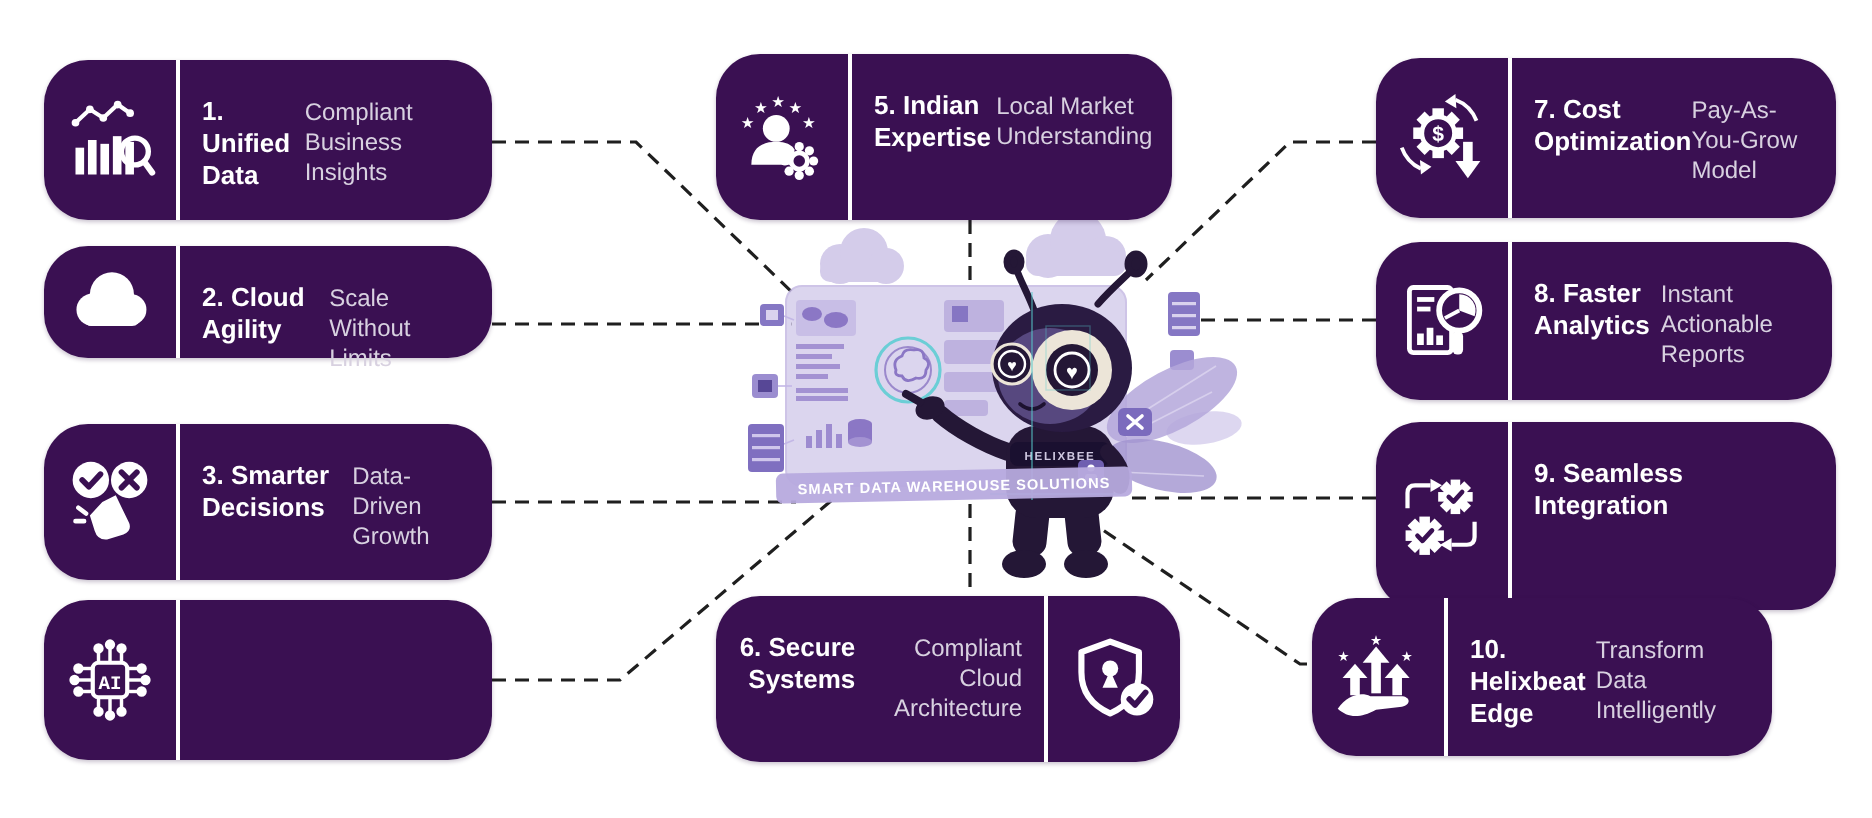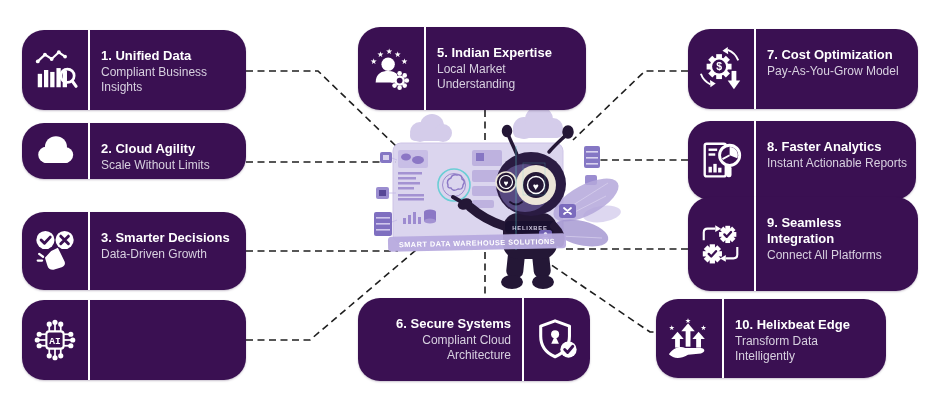--- a/index.html
+++ b/index.html
@@ -3,21 +3,21 @@
 <meta charset="utf-8">
 <style>
   html,body{margin:0;padding:0;background:#fff;}
   .stage{position:relative;width:936px;height:409px;background:#ffffff;overflow:hidden;
          font-family:"Liberation Sans",sans-serif;}
   .bg-art{position:absolute;left:0;top:0;z-index:0;}
   .card{position:absolute;display:flex;align-items:stretch;background:#3a1052;border-radius:22px;
         z-index:2;box-shadow:0 1px 2px rgba(40,10,60,.25);}
   .icon-area{width:66px;flex:0 0 66px;display:flex;align-items:center;justify-content:center;}
   .divider{width:2px;background:#ffffff;margin:0;}
-  .text-area{flex:1;display:flex;flex-direction:column;justify-content:flex-start;padding:6px 8px 6px 11px;margin-top:12px;}
+  .text-area{flex:1;display:flex;flex-direction:row;justify-content:flex-end;padding:6px 8px 6px 11px;margin-top:12px;}
   .card.rtl .text-area{text-align:right;padding:6px 11px 6px 8px;}
   .card-title{color:#ffffff;font-weight:bold;font-size:13px;line-height:16px;}
   .card-sub{color:#d8d1e0;font-size:12px;line-height:15px;margin-top:1px;}
 </style>
 </head>
 <body>
 
 <div class="stage">
 
   <svg class="bg-art" width="936" height="409" viewBox="0 0 936 409">
@@ -391,21 +391,21 @@
         <rect x="29.5" y="29" width="5.5" height="12" rx="2.5" fill="#ffffff"></rect>
       </svg>
     </div>
     <div class="divider"></div>
     <div class="text-area">
       <div class="card-title">8. Faster Analytics</div>
       <div class="card-sub">Instant Actionable Reports</div>
     </div>
   </div>
 
-  <div class="card" style="left:688px;top:197px;width:230px;height:94px">
+  <div class="card" style="left:688px;top:211px;width:230px;height:94px">
     <div class="icon-area">
       <svg width="46" height="46" viewBox="0 0 48 48">
         <g fill="#ffffff">
           <rect x="22" y="11.5" width="18" height="5"></rect>
           <rect x="28.5" y="5" width="5" height="18"></rect>
           <rect x="22" y="11.5" width="18" height="5" transform="rotate(45 31 14)"></rect>
           <rect x="22" y="11.5" width="18" height="5" transform="rotate(135 31 14)"></rect>
           <circle cx="31" cy="14" r="6.5"></circle>
         </g>
         <path d="M27.5,14 L30,16.5 L34.5,11.5" stroke="#3a1052" stroke-width="2.4" fill="none" stroke-linecap="round" stroke-linejoin="round"></path>
@@ -419,21 +419,20 @@
         <path d="M11.2,34.3 L13.8,37 L18.8,31.5" stroke="#3a1052" stroke-width="2.4" fill="none" stroke-linecap="round" stroke-linejoin="round"></path>
         <path d="M6,20 V12 Q6,8 10,8 H18" fill="none" stroke="#ffffff" stroke-width="2.2"></path>
         <polygon points="18,4.5 24,8 18,11.5" fill="#ffffff"></polygon>
         <path d="M41,27 V35 Q41,39 37,39 H29" fill="none" stroke="#ffffff" stroke-width="2.2"></path>
         <polygon points="29,35.5 23,39 29,42.5" fill="#ffffff"></polygon>
       </svg>
     </div>
     <div class="divider"></div>
     <div class="text-area">
       <div class="card-title">9. Seamless Integration</div>
-      <div class="card-sub">Connect All Platforms</div>
     </div>
   </div>
 
   <div class="card" style="left:656px;top:299px;width:230px;height:79px">
     <div class="icon-area">
       <svg width="46" height="46" viewBox="0 0 48 48">
         <g fill="#ffffff" font-size="7" text-anchor="middle" font-family="Liberation Sans, sans-serif">
           <text x="6" y="15">★</text>
             <text x="23" y="7">★</text>
             <text x="39" y="15">★</text>

